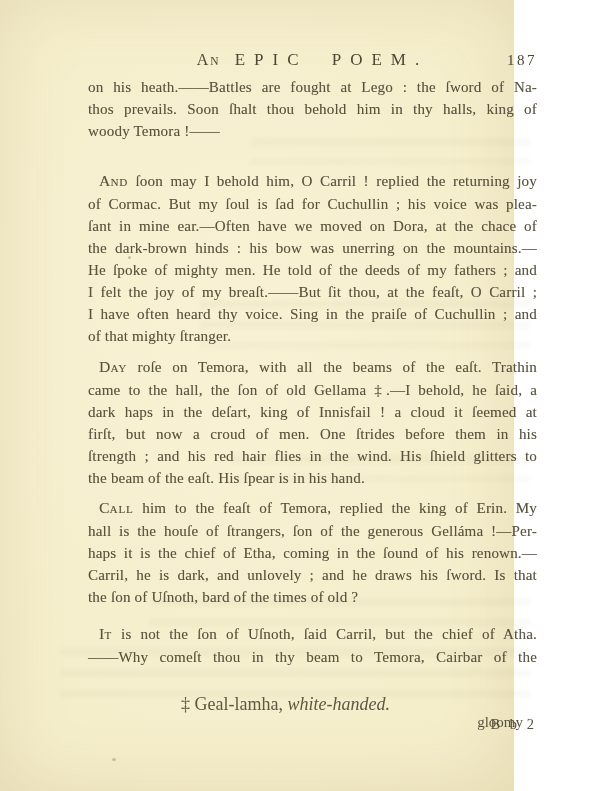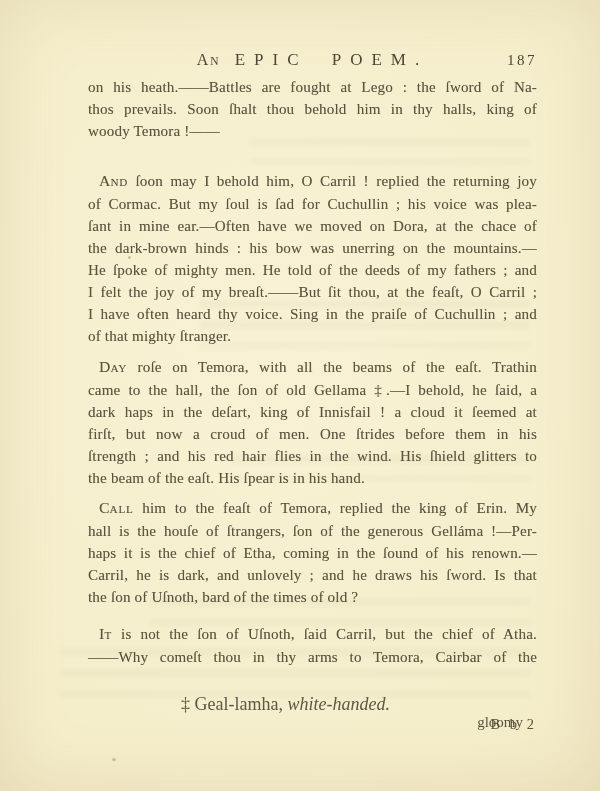--- a/index.html
+++ b/index.html
@@ -5,26 +5,27 @@
   html, body {
     margin: 0;
     padding: 0;
     width: 600px;
     height: 791px;
     overflow: hidden;
     font-family: "Liberation Serif", "DejaVu Serif", serif;
   }
   .page {
     position: relative;
-    width: 600px;
+    width: 476px;
     height: 791px;
     background:
       radial-gradient(ellipse 130% 110% at 45% 42%, #f8f1d4 0%, #f5eecb 52%, #efe6c0 88%, #e9dfb6 100%);
     box-shadow: inset 0 0 70px rgba(140, 115, 60, 0.14);
     color: #59523f;
+    padding-left: 38px;
   }
   
   .smudge {
     position: absolute;
     filter: blur(2.2px);
     opacity: 0.5;
     background: repeating-linear-gradient(180deg,
       rgba(138, 140, 100, 0.10) 0 8px,
       rgba(138, 140, 100, 0.0) 8px 21px);
     pointer-events: none;
@@ -175,21 +176,21 @@
       </div>
       <div class="para indent m8">
         <div class="line"><span class="op-big">C</span><span class="op-small">ALL</span> him to the feaſt of Temora, replied the king of Erin.  My</div>
         <div class="line">hall is the houſe of ſtrangers, ſon of the generous Gelláma !—Per-</div>
         <div class="line">haps it is the chief of Etha, coming in the ſound of his renown.—</div>
         <div class="line">Carril, he is dark, and unlovely ;  and he draws his ſword.  Is that</div>
         <div class="line">the ſon of Uſnoth, bard of the times of old ?</div>
       </div>
       <div class="para indent justify-last m15">
         <div class="line"><span class="op-big">I</span><span class="op-small">T</span> is not the ſon of Uſnoth, ſaid Carril, but the chief of Atha.</div>
-        <div class="line">——Why comeſt thou in thy arms to Temora, Cairbar of the</div>
+        <div class="line">——Why comeſt thou in thy beam to Temora, Cairbar of the</div>
       </div>
     </div>
 
   <div class="footnote">
     <div class="footnote-inner">
       <span>‡</span><span> Geal-lamha, </span><em class="fn-italic">white-handed.</em>
     </div>
   </div>
 
   <div class="footer-row">

